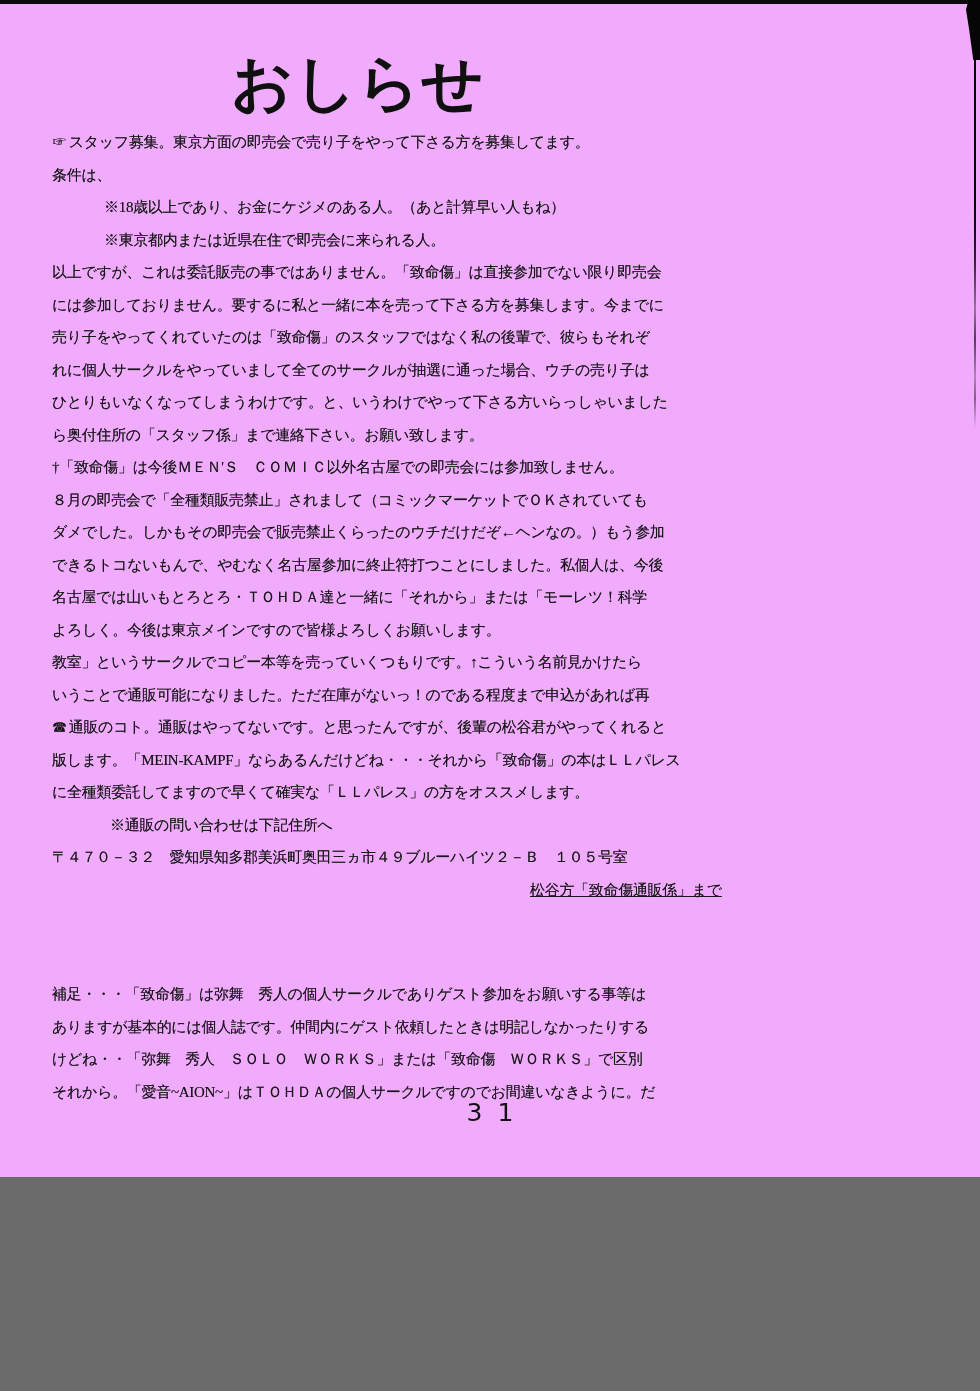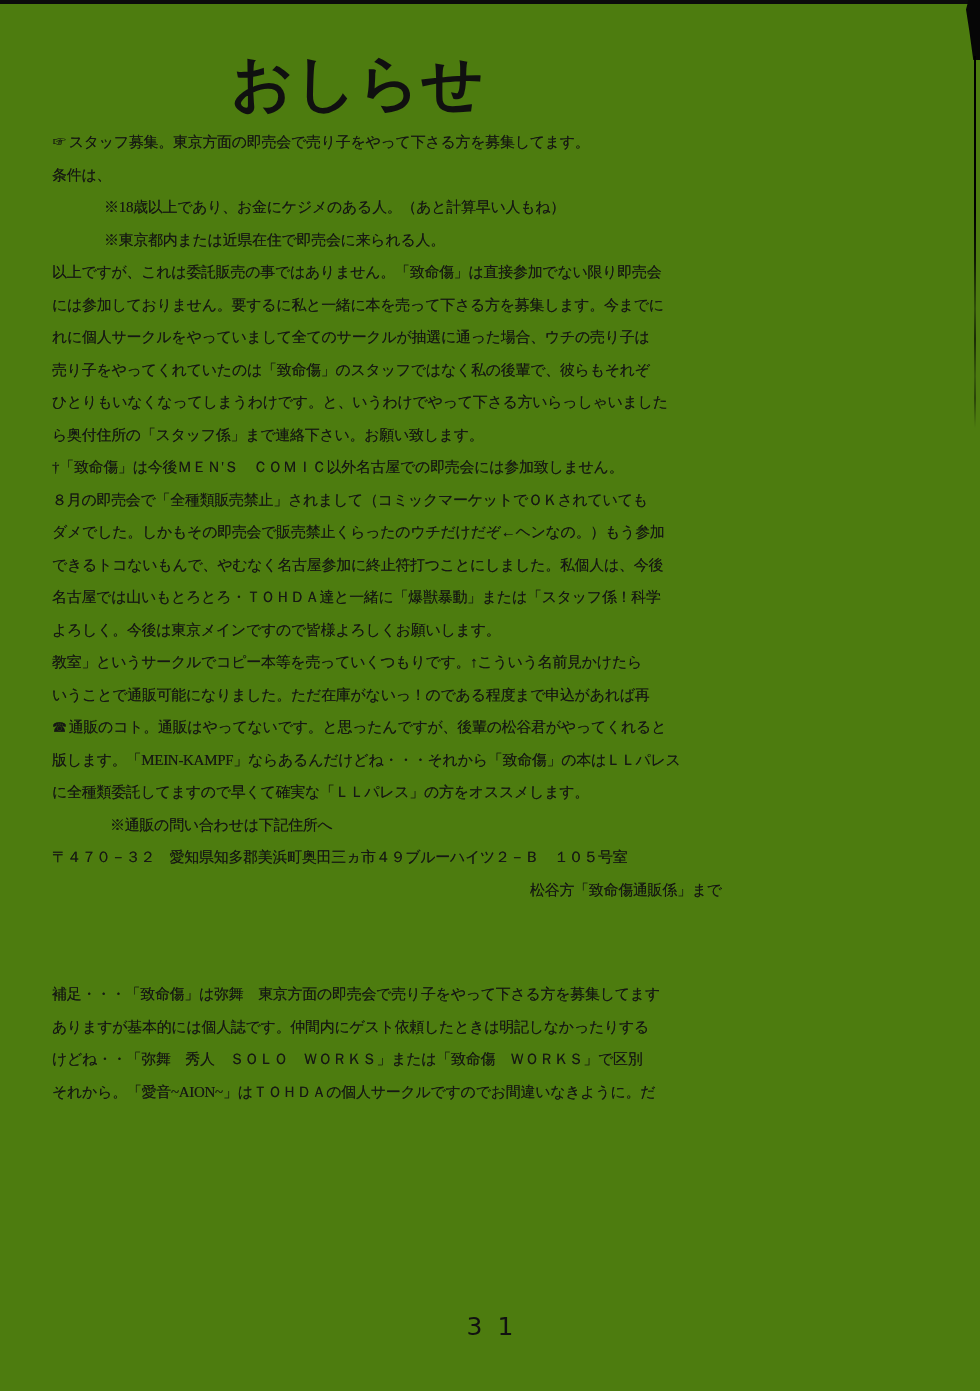--- a/index.html
+++ b/index.html
@@ -1,20 +1,20 @@
 <!DOCTYPE html>
 <html lang="ja"><head>
 <meta charset="utf-8">
 <style>
   html,body{margin:0;padding:0;background:#6b6b6b;}
   .page{
     position:relative;
-    width:980px;height:1391px;
+    width:980px;height:1177px;
     margin:0 auto;
-    background:#4d7c0f;
+    background:#f0abfc;
     overflow:hidden;
     font-family:"Liberation Serif","DejaVu Serif",serif;
     color:#161616;
   }
   
   .scan-top{position:absolute;top:0;left:0;right:0;height:4px;background:#0b0b0b;}
   .scan-corner{
     position:absolute;top:0;right:0;width:14px;height:60px;background:#060606;
     clip-path:polygon(18% 0,100% 0,100% 100%,52% 100%,24% 52%,0 16%);
   }
@@ -30,21 +30,21 @@
     color:#101010;
   }
   .body-col{
     position:absolute;top:126px;left:52px;width:846px;
     font-size:15px;line-height:32.5px;letter-spacing:-0.3px;
     text-shadow:0 0 .4px rgba(0,0,0,.55);
   }
   .line{margin:0;white-space:nowrap;}
   .indent{padding-left:52px;}
   .indent2{padding-left:58px;}
-  .addr2{padding-left:478px;}
+  .addr2{padding-left:478px;text-decoration:underline;}
   .gap-top{margin-top:72px;}
   .bullet{display:inline-block;margin-right:2px;}
   .page-num{
     position:absolute;bottom:50px;left:0;width:100%;
     text-align:center;
     font-family:"DejaVu Sans","Liberation Sans",sans-serif;
     font-size:25px;letter-spacing:15px;padding-left:15px;box-sizing:border-box;
     color:#111;
   }
 </style>
@@ -62,43 +62,43 @@
   <div class="body-col">
 
     <p class="line"><span class="bullet">☞</span><span>スタッフ募集。東京方面の即売会で売り子をやって下さる方を募集してます。</span></p>
 
     <p class="line">条件は、</p>
     <p class="line indent">※18歳以上であり、お金にケジメのある人。（あと計算早い人もね）</p>
     <p class="line indent">※東京都内または近県在住で即売会に来られる人。</p>
 
     <p class="line">以上ですが、これは委託販売の事ではありません。「致命傷」は直接参加でない限り即売会</p>
     <p class="line">には参加しておりません。要するに私と一緒に本を売って下さる方を募集します。今までに</p>
+    <p class="line">売り子をやってくれていたのは「致命傷」のスタッフではなく私の後輩で、彼らもそれぞ</p>
     <p class="line">れに個人サークルをやっていまして全てのサークルが抽選に通った場合、ウチの売り子は</p>
-    <p class="line">売り子をやってくれていたのは「致命傷」のスタッフではなく私の後輩で、彼らもそれぞ</p>
     <p class="line">ひとりもいなくなってしまうわけです。と、いうわけでやって下さる方いらっしゃいました</p>
     <p class="line">ら奥付住所の「スタッフ係」まで連絡下さい。お願い致します。</p>
 
     <p class="line">†「致命傷」は今後ＭＥＮ'Ｓ　ＣＯＭＩＣ以外名古屋での即売会には参加致しません。</p>
     <p class="line">８月の即売会で「全種類販売禁止」されまして（コミックマーケットでＯＫされていても</p>
     <p class="line">ダメでした。しかもその即売会で販売禁止くらったのウチだけだぞ←ヘンなの。）もう参加</p>
     <p class="line">できるトコないもんで、やむなく名古屋参加に終止符打つことにしました。私個人は、今後</p>
-    <p class="line">名古屋では山いもとろとろ・ＴＯＨＤＡ達と一緒に「爆獣暴動」または「スタッフ係！科学</p>
+    <p class="line">名古屋では山いもとろとろ・ＴＯＨＤＡ達と一緒に「それから」または「モーレツ！科学</p>
     <p class="line">よろしく。今後は東京メインですので皆様よろしくお願いします。</p>
     <p class="line">教室」というサークルでコピー本等を売っていくつもりです。↑こういう名前見かけたら</p>
 
     <p class="line">いうことで通販可能になりました。ただ在庫がないっ！のである程度まで申込があれば再</p>
     <p class="line"><span class="bullet">☎</span><span>通販のコト。通販はやってないです。と思ったんですが、後輩の松谷君がやってくれると</span></p>
     <p class="line">版します。「MEIN-KAMPF」ならあるんだけどね・・・それから「致命傷」の本はＬＬパレス</p>
     <p class="line">に全種類委託してますので早くて確実な「ＬＬパレス」の方をオススメします。</p>
     <p class="line indent2">※通販の問い合わせは下記住所へ</p>
 
     <p class="line">〒４７０－３２　愛知県知多郡美浜町奥田三ヵ市４９ブルーハイツ２－Ｂ　１０５号室</p>
     <p class="line addr2">松谷方「致命傷通販係」まで</p>
 
-    <p class="line gap-top">補足・・・「致命傷」は弥舞　東京方面の即売会で売り子をやって下さる方を募集してます</p>
+    <p class="line gap-top">補足・・・「致命傷」は弥舞　秀人の個人サークルでありゲスト参加をお願いする事等は</p>
     <p class="line">ありますが基本的には個人誌です。仲間内にゲスト依頼したときは明記しなかったりする</p>
     <p class="line">けどね・・「弥舞　秀人　ＳＯＬＯ　ＷＯＲＫＳ」または「致命傷　ＷＯＲＫＳ」で区別</p>
     <p class="line">それから。「愛音~AION~」はＴＯＨＤＡの個人サークルですのでお間違いなきように。だ</p>
   </div>
 
   <div class="page-num">31</div>
 
 </div>
 
 </body></html>

